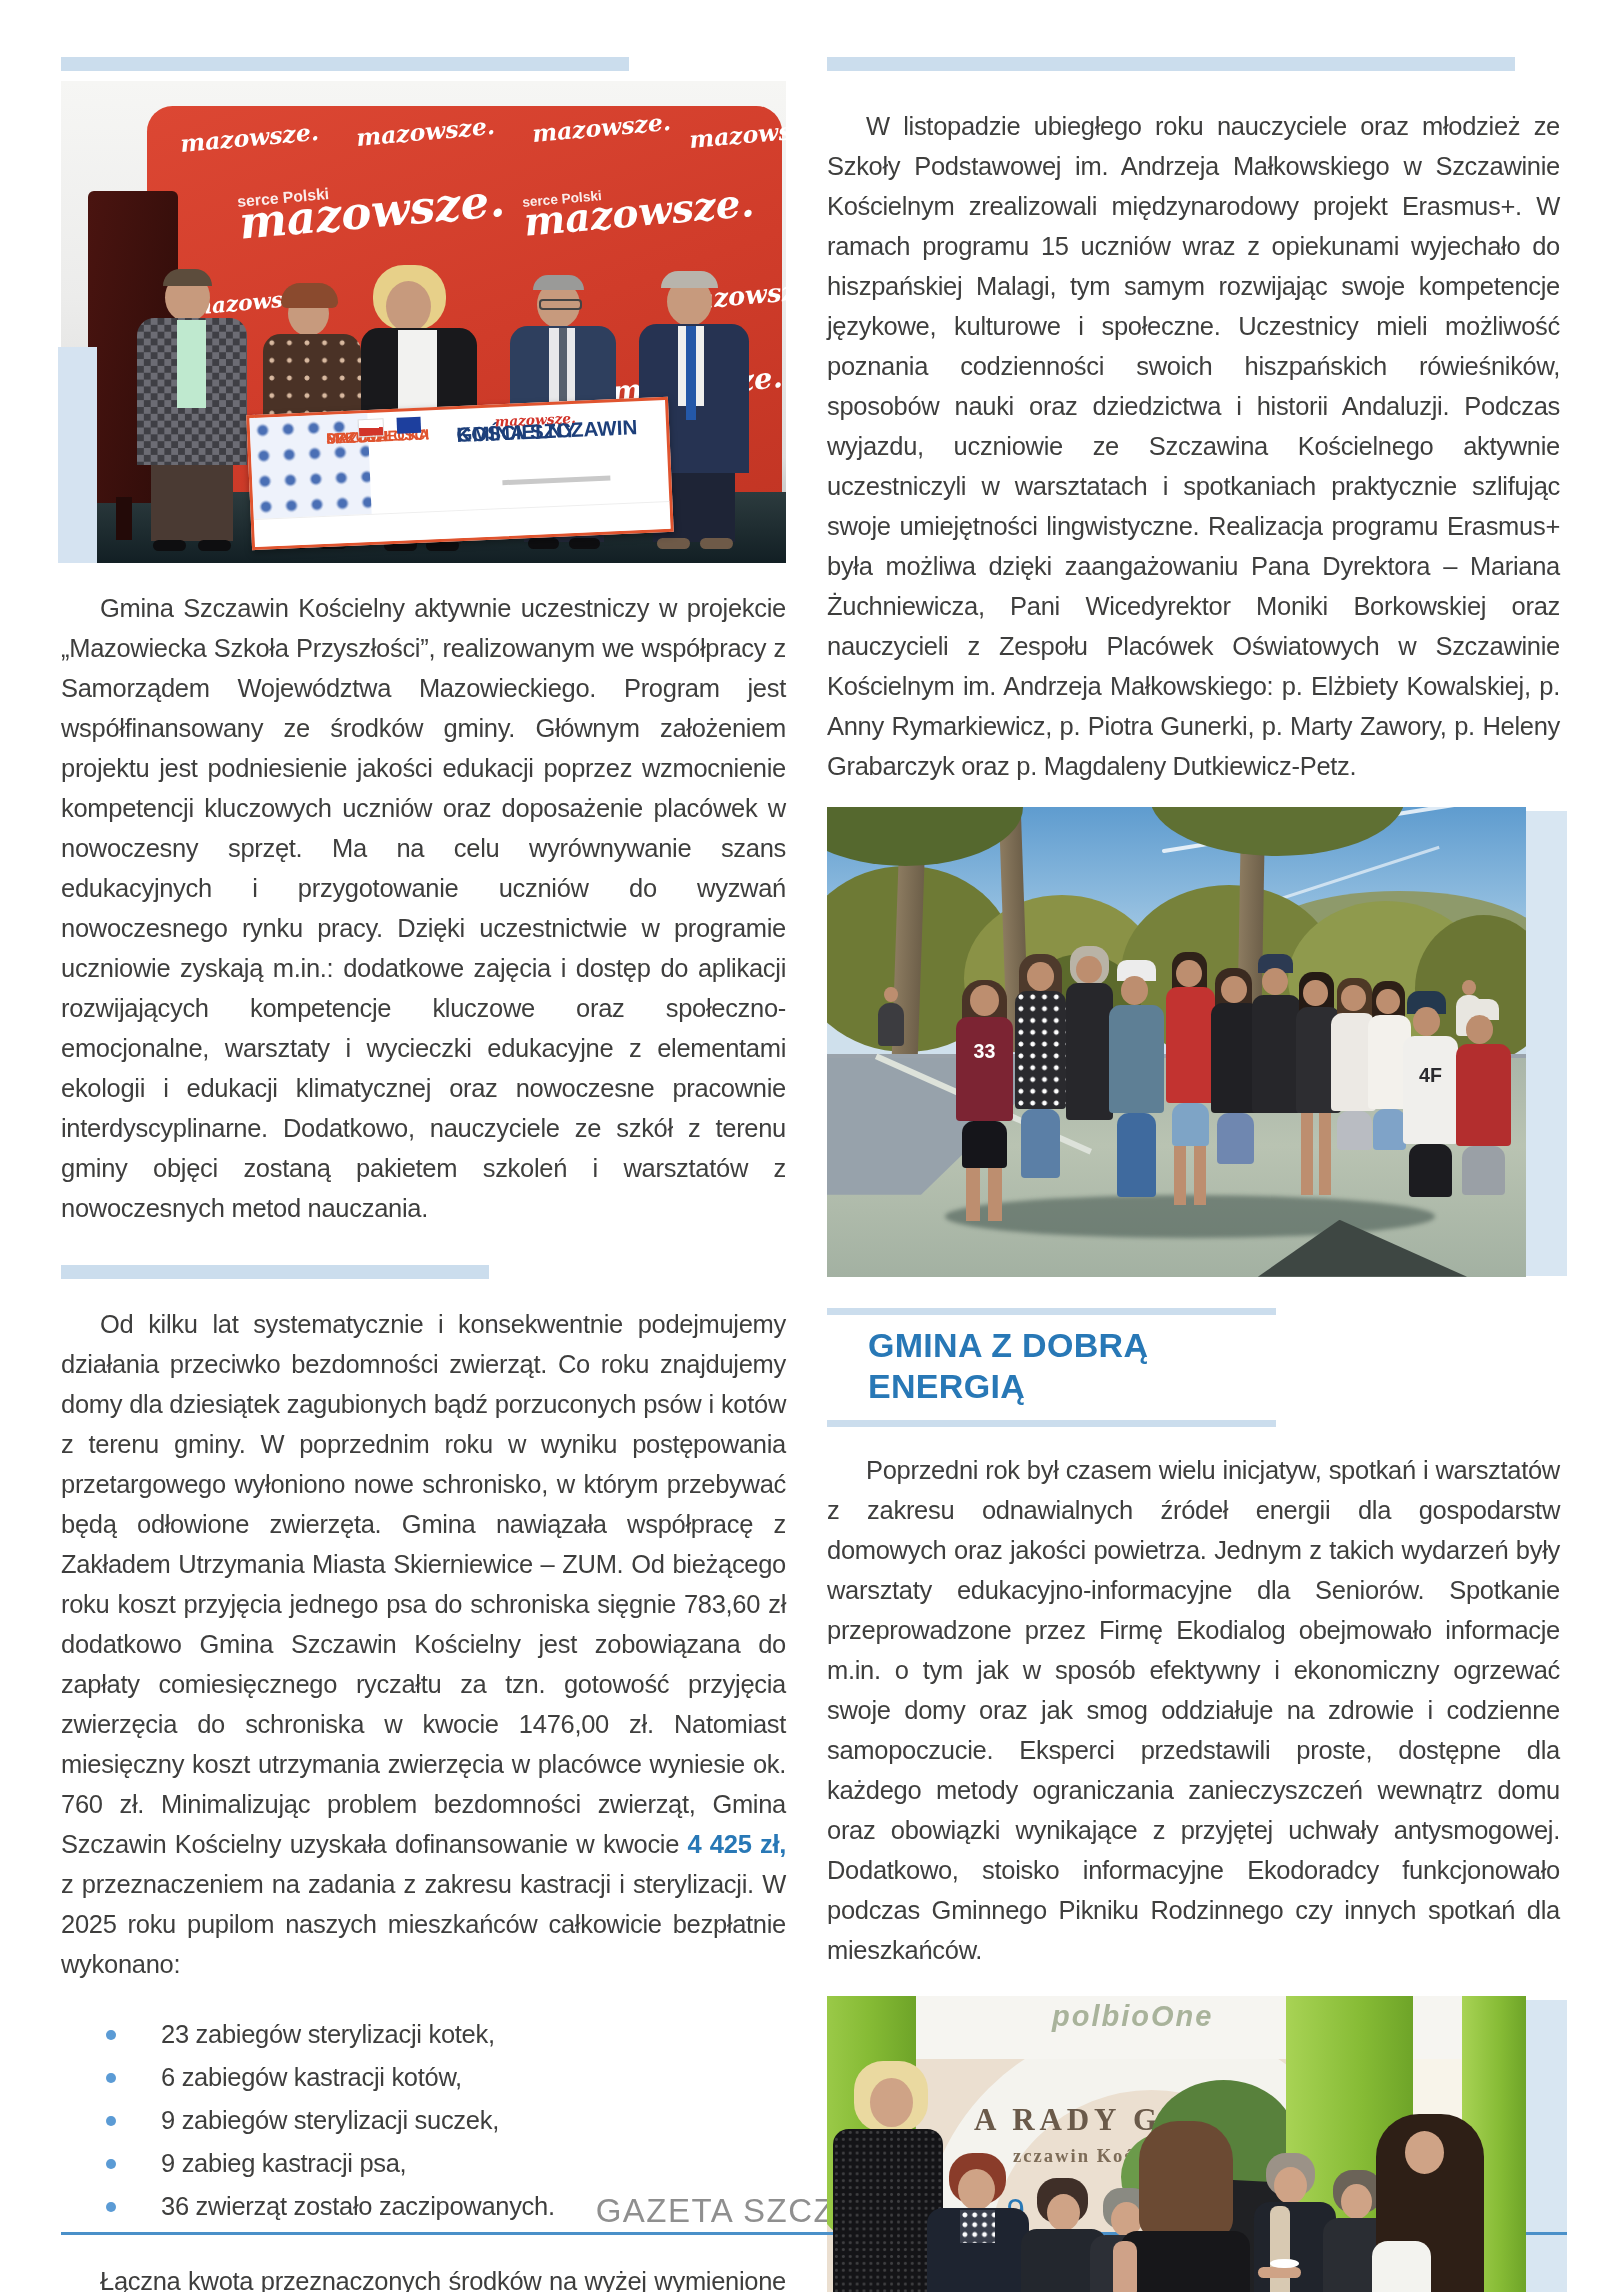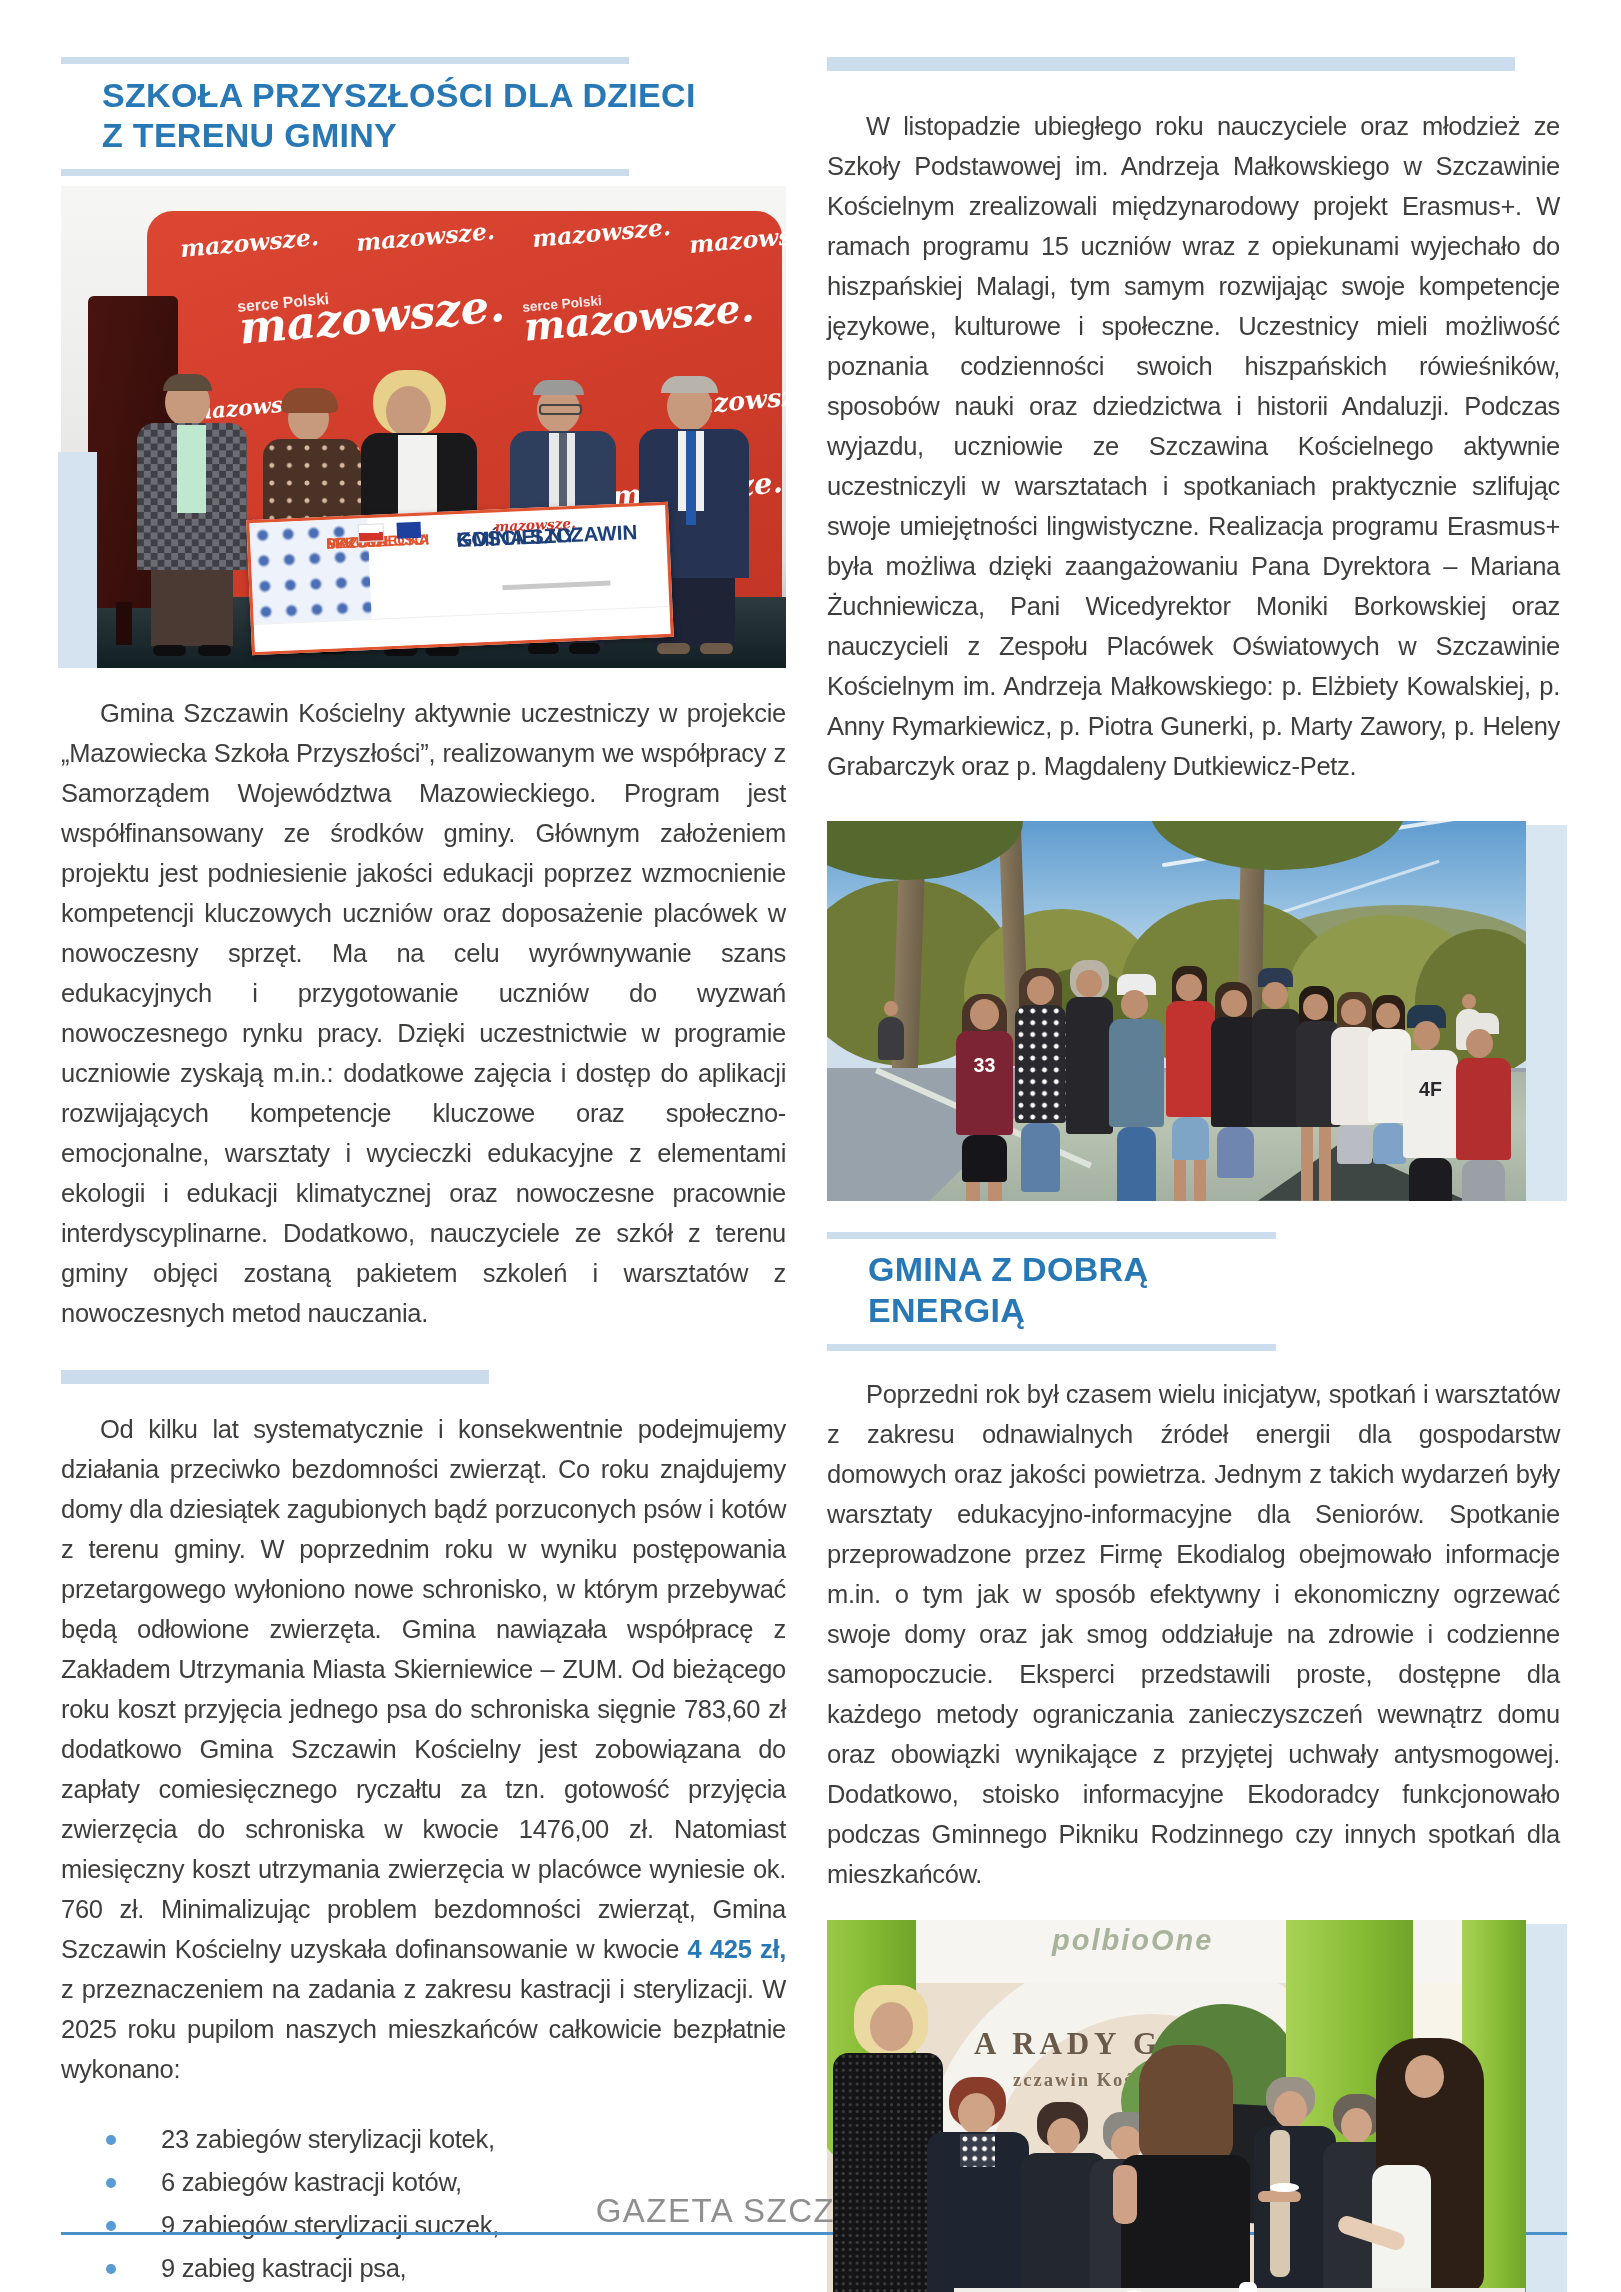--- a/index.html
+++ b/index.html
@@ -32,21 +32,21 @@
   }
   ul.bullets li::before{
     content:"";position:absolute;left:0;top:16.7px;width:9.8px;height:9.8px;border-radius:50%;
     background:#5b9bd5;
   }
 
   
   .photo{position:relative;overflow:hidden;background:#ddd;}
   .photo *{position:absolute;}
   .photo1{width:725px;height:482px;margin-top:9.8px;}
-  .photo2{width:699px;height:380px;margin-top:35px;}
+  .photo2{width:699px;height:470px;margin-top:21px;}
   .photo3{width:699px;height:419px;margin-top:25.5px;}
   .pwrap{position:relative;}
   .band-left{position:absolute;left:-2.9px;bottom:0;width:39px;height:216px;background:#d5e3f1;z-index:6;}
   .band-right{position:absolute;left:699px;top:3.9px;width:41px;height:99%;background:#d8e6f2;}
 
   
   .p1-wall{inset:0;background:linear-gradient(180deg,#f6f6f4 0%,#ececeb 45%,#dededd 78%,#cfcfce 84%);}
   .p1-floor{left:0;right:0;bottom:0;height:71px;background:linear-gradient(180deg,#2c3b3e,#121f24);}
   .p1-banner{left:86px;top:25.5px;right:3.9px;bottom:45px;border-radius:25.5px;
     background:linear-gradient(160deg,#dc4733 0%,#d03c2a 55%,#c23524 100%);}
@@ -120,24 +120,20 @@
   .footer-text{position:absolute;left:61px;top:2192px;width:1500px;text-align:center;font-size:33px;color:#8f8f8f;letter-spacing:1.5px;}
   .footer-text .num{color:#2878b6;margin-left:9.8px;}
 </style>
 </head>
 <body>
 
 <div class="col col-left">
 
   <div class="head-block" style="width:568px;">
     <div class="head-rule"></div>
-    <div class="head-text">
-      <div>SZKOŁA PRZYSZŁOŚCI DLA DZIECI</div>
-      <div>Z TERENU GMINY</div>
-    </div>
     <div class="head-rule"></div>
   </div>
 
   <div class="pwrap">
     <div class="photo photo1">
       <div class="p1-wall"></div>
       <div class="p1-banner"></div>
 
       <div class="mz" style="left:118px;top:49px;font-size:23.5px;">
           <span>mazowsze.</span>

